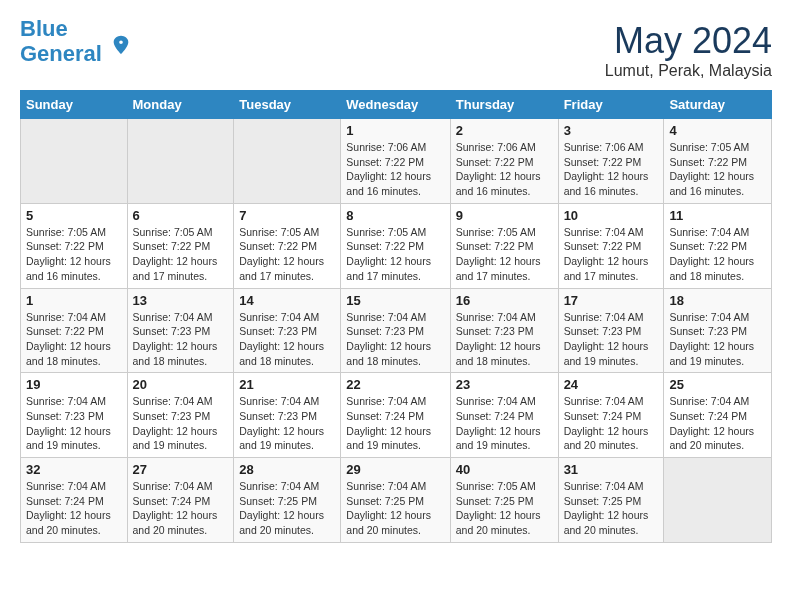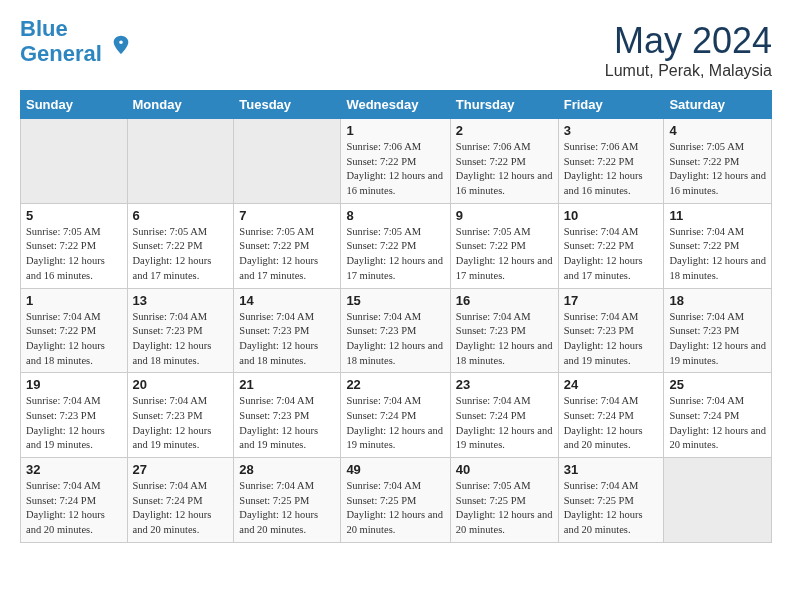--- a/index.html
+++ b/index.html
@@ -79,21 +79,20 @@
       font-size: 13px;
       font-weight: bold;
       color: #222;
       display: block;
       margin-bottom: 2px;
     }
     .day-info {
       font-size: 10.5px;
       color: #333;
       line-height: 1.4;
-      font-family: Liberation Serif, serif;
     }
     .empty-cell {
       background: #f0f0f0 !important;
     }
     tbody tr:nth-child(odd) td.empty-cell {
       background: #ebebeb !important;
     }
   </style>
 </head>
 <body>
@@ -249,21 +248,21 @@
         </td>
         <td>
           <span class="day-num">27</span>
           <div class="day-info">Sunrise: 7:04 AM<br>Sunset: 7:24 PM<br>Daylight: 12 hours and 20 minutes.</div>
         </td>
         <td>
           <span class="day-num">28</span>
           <div class="day-info">Sunrise: 7:04 AM<br>Sunset: 7:25 PM<br>Daylight: 12 hours and 20 minutes.</div>
         </td>
         <td>
-          <span class="day-num">49</span>
+          <span class="day-num">29</span>
           <div class="day-info">Sunrise: 7:04 AM<br>Sunset: 7:25 PM<br>Daylight: 12 hours and 20 minutes.</div>
         </td>
         <td>
           <span class="day-num">40</span>
           <div class="day-info">Sunrise: 7:05 AM<br>Sunset: 7:25 PM<br>Daylight: 12 hours and 20 minutes.</div>
         </td>
         <td>
           <span class="day-num">31</span>
           <div class="day-info">Sunrise: 7:04 AM<br>Sunset: 7:25 PM<br>Daylight: 12 hours and 20 minutes.</div>
         </td>

